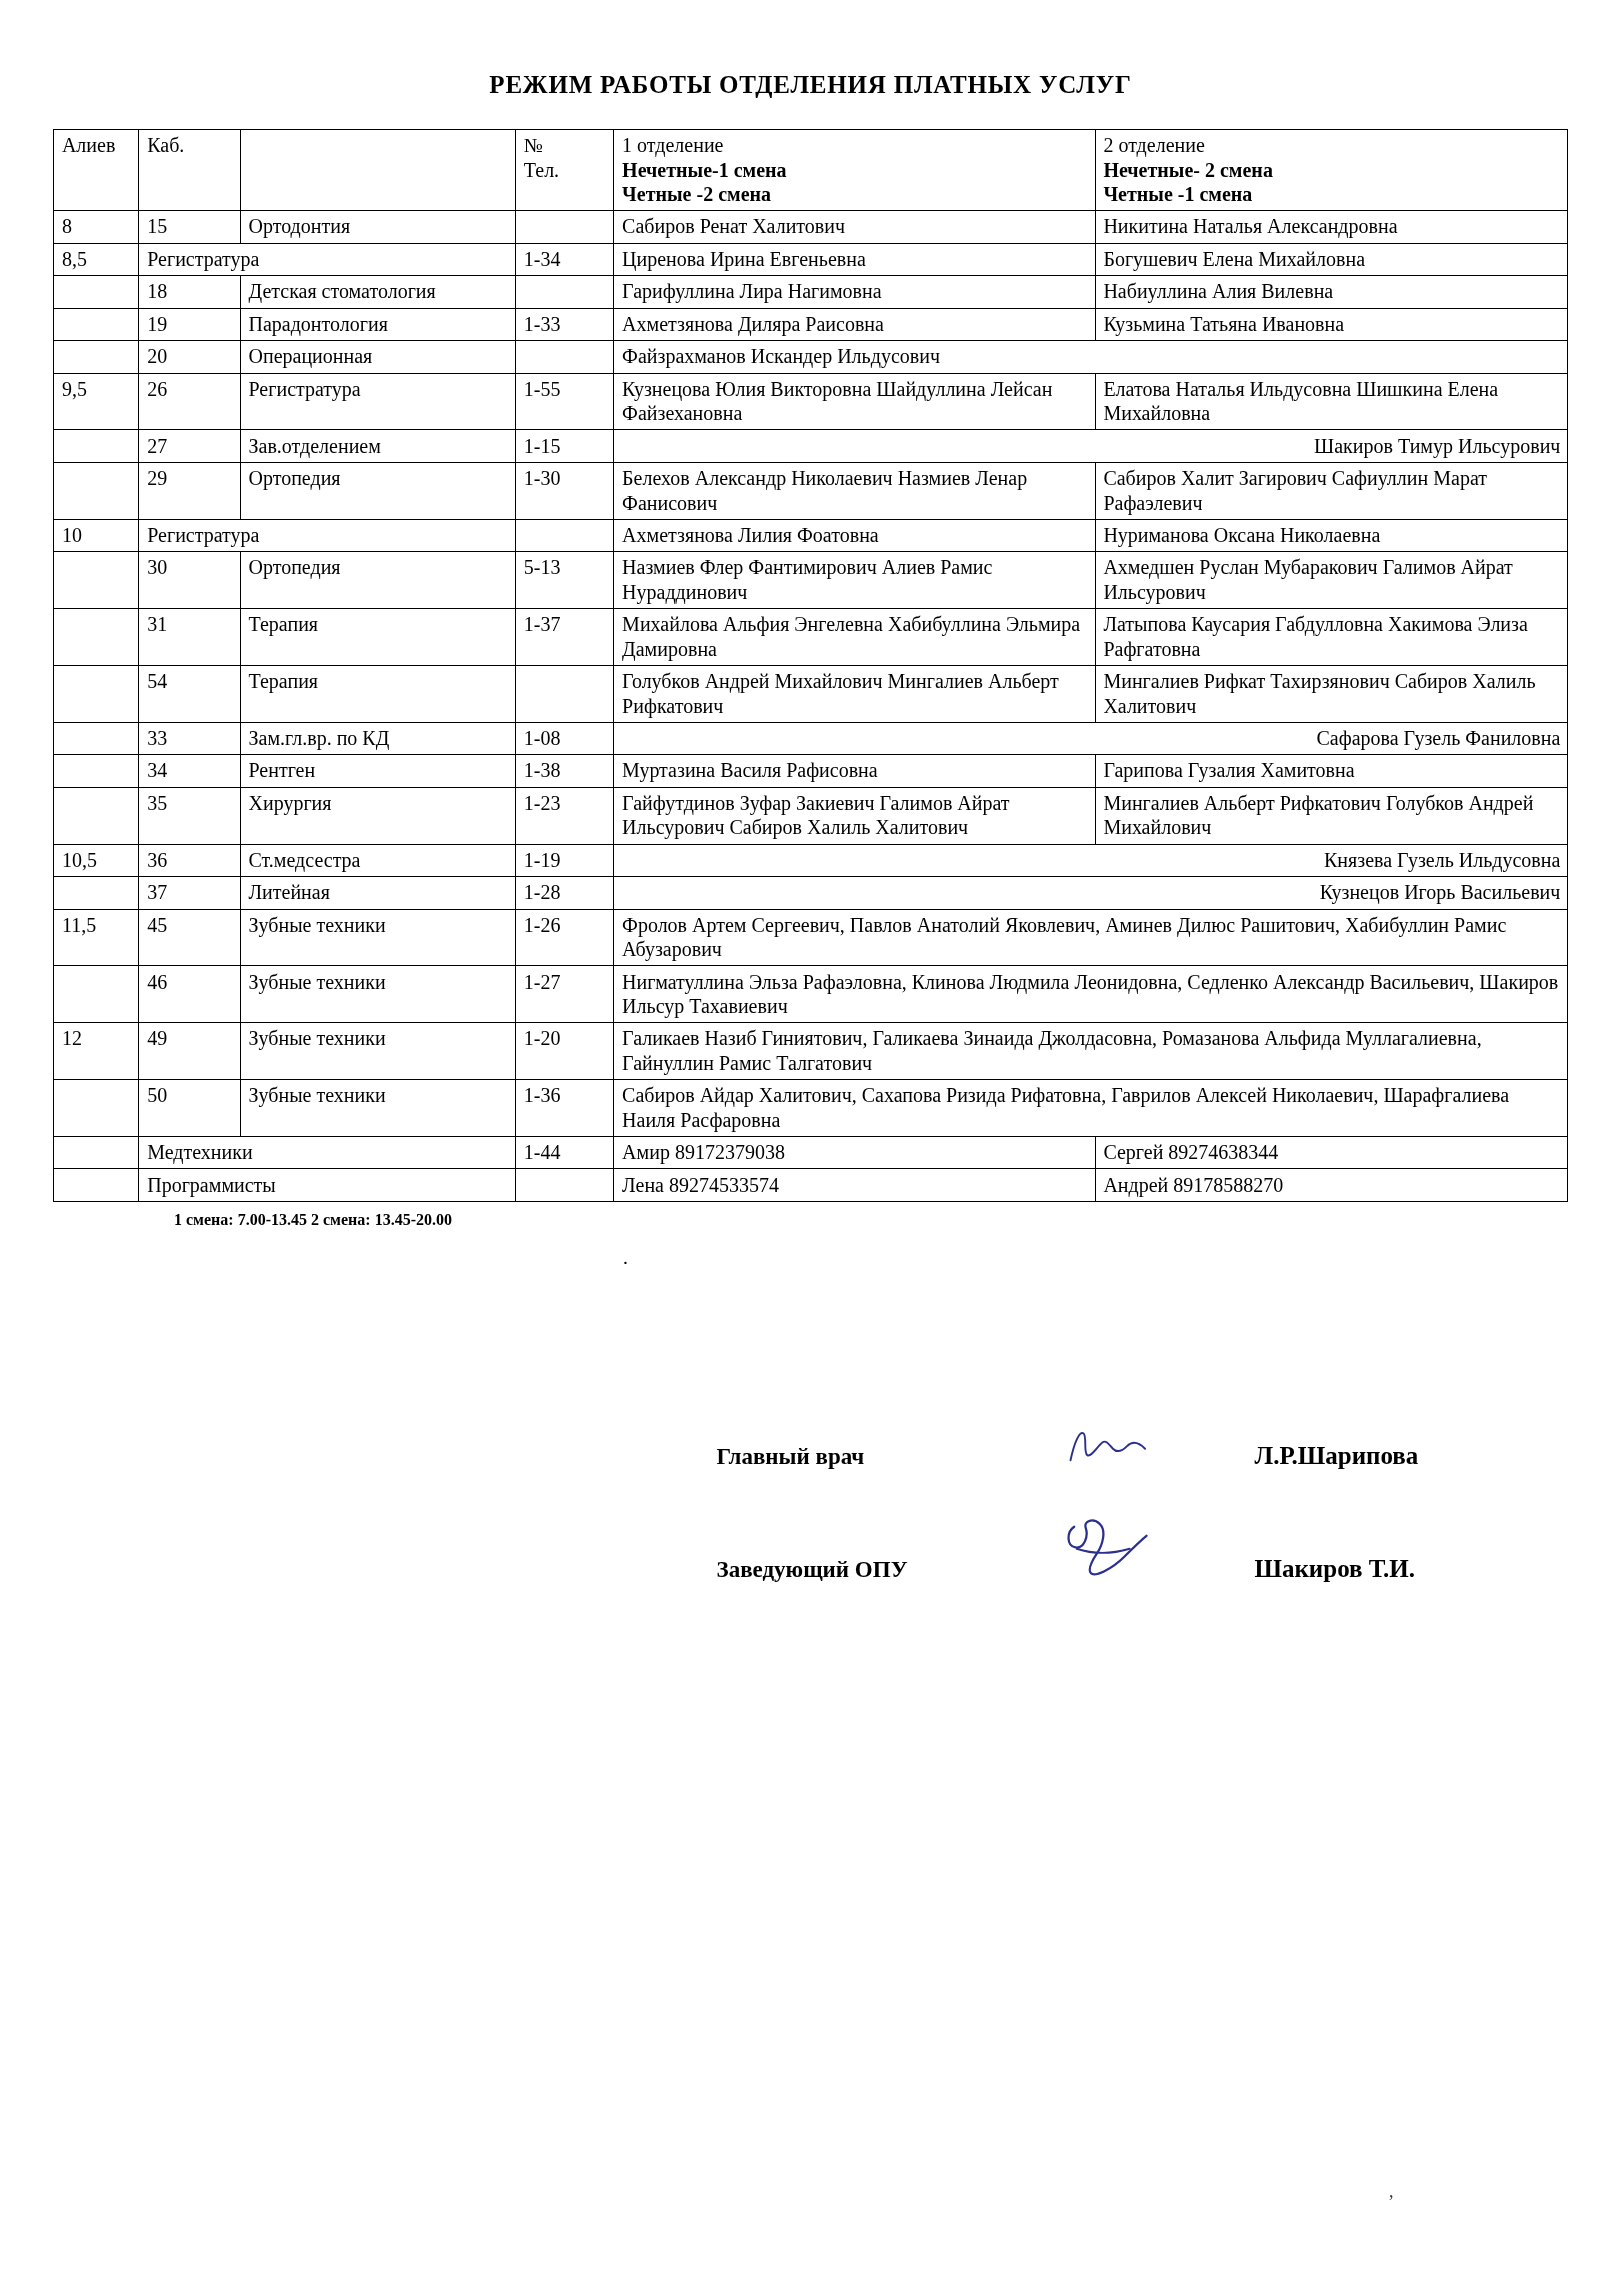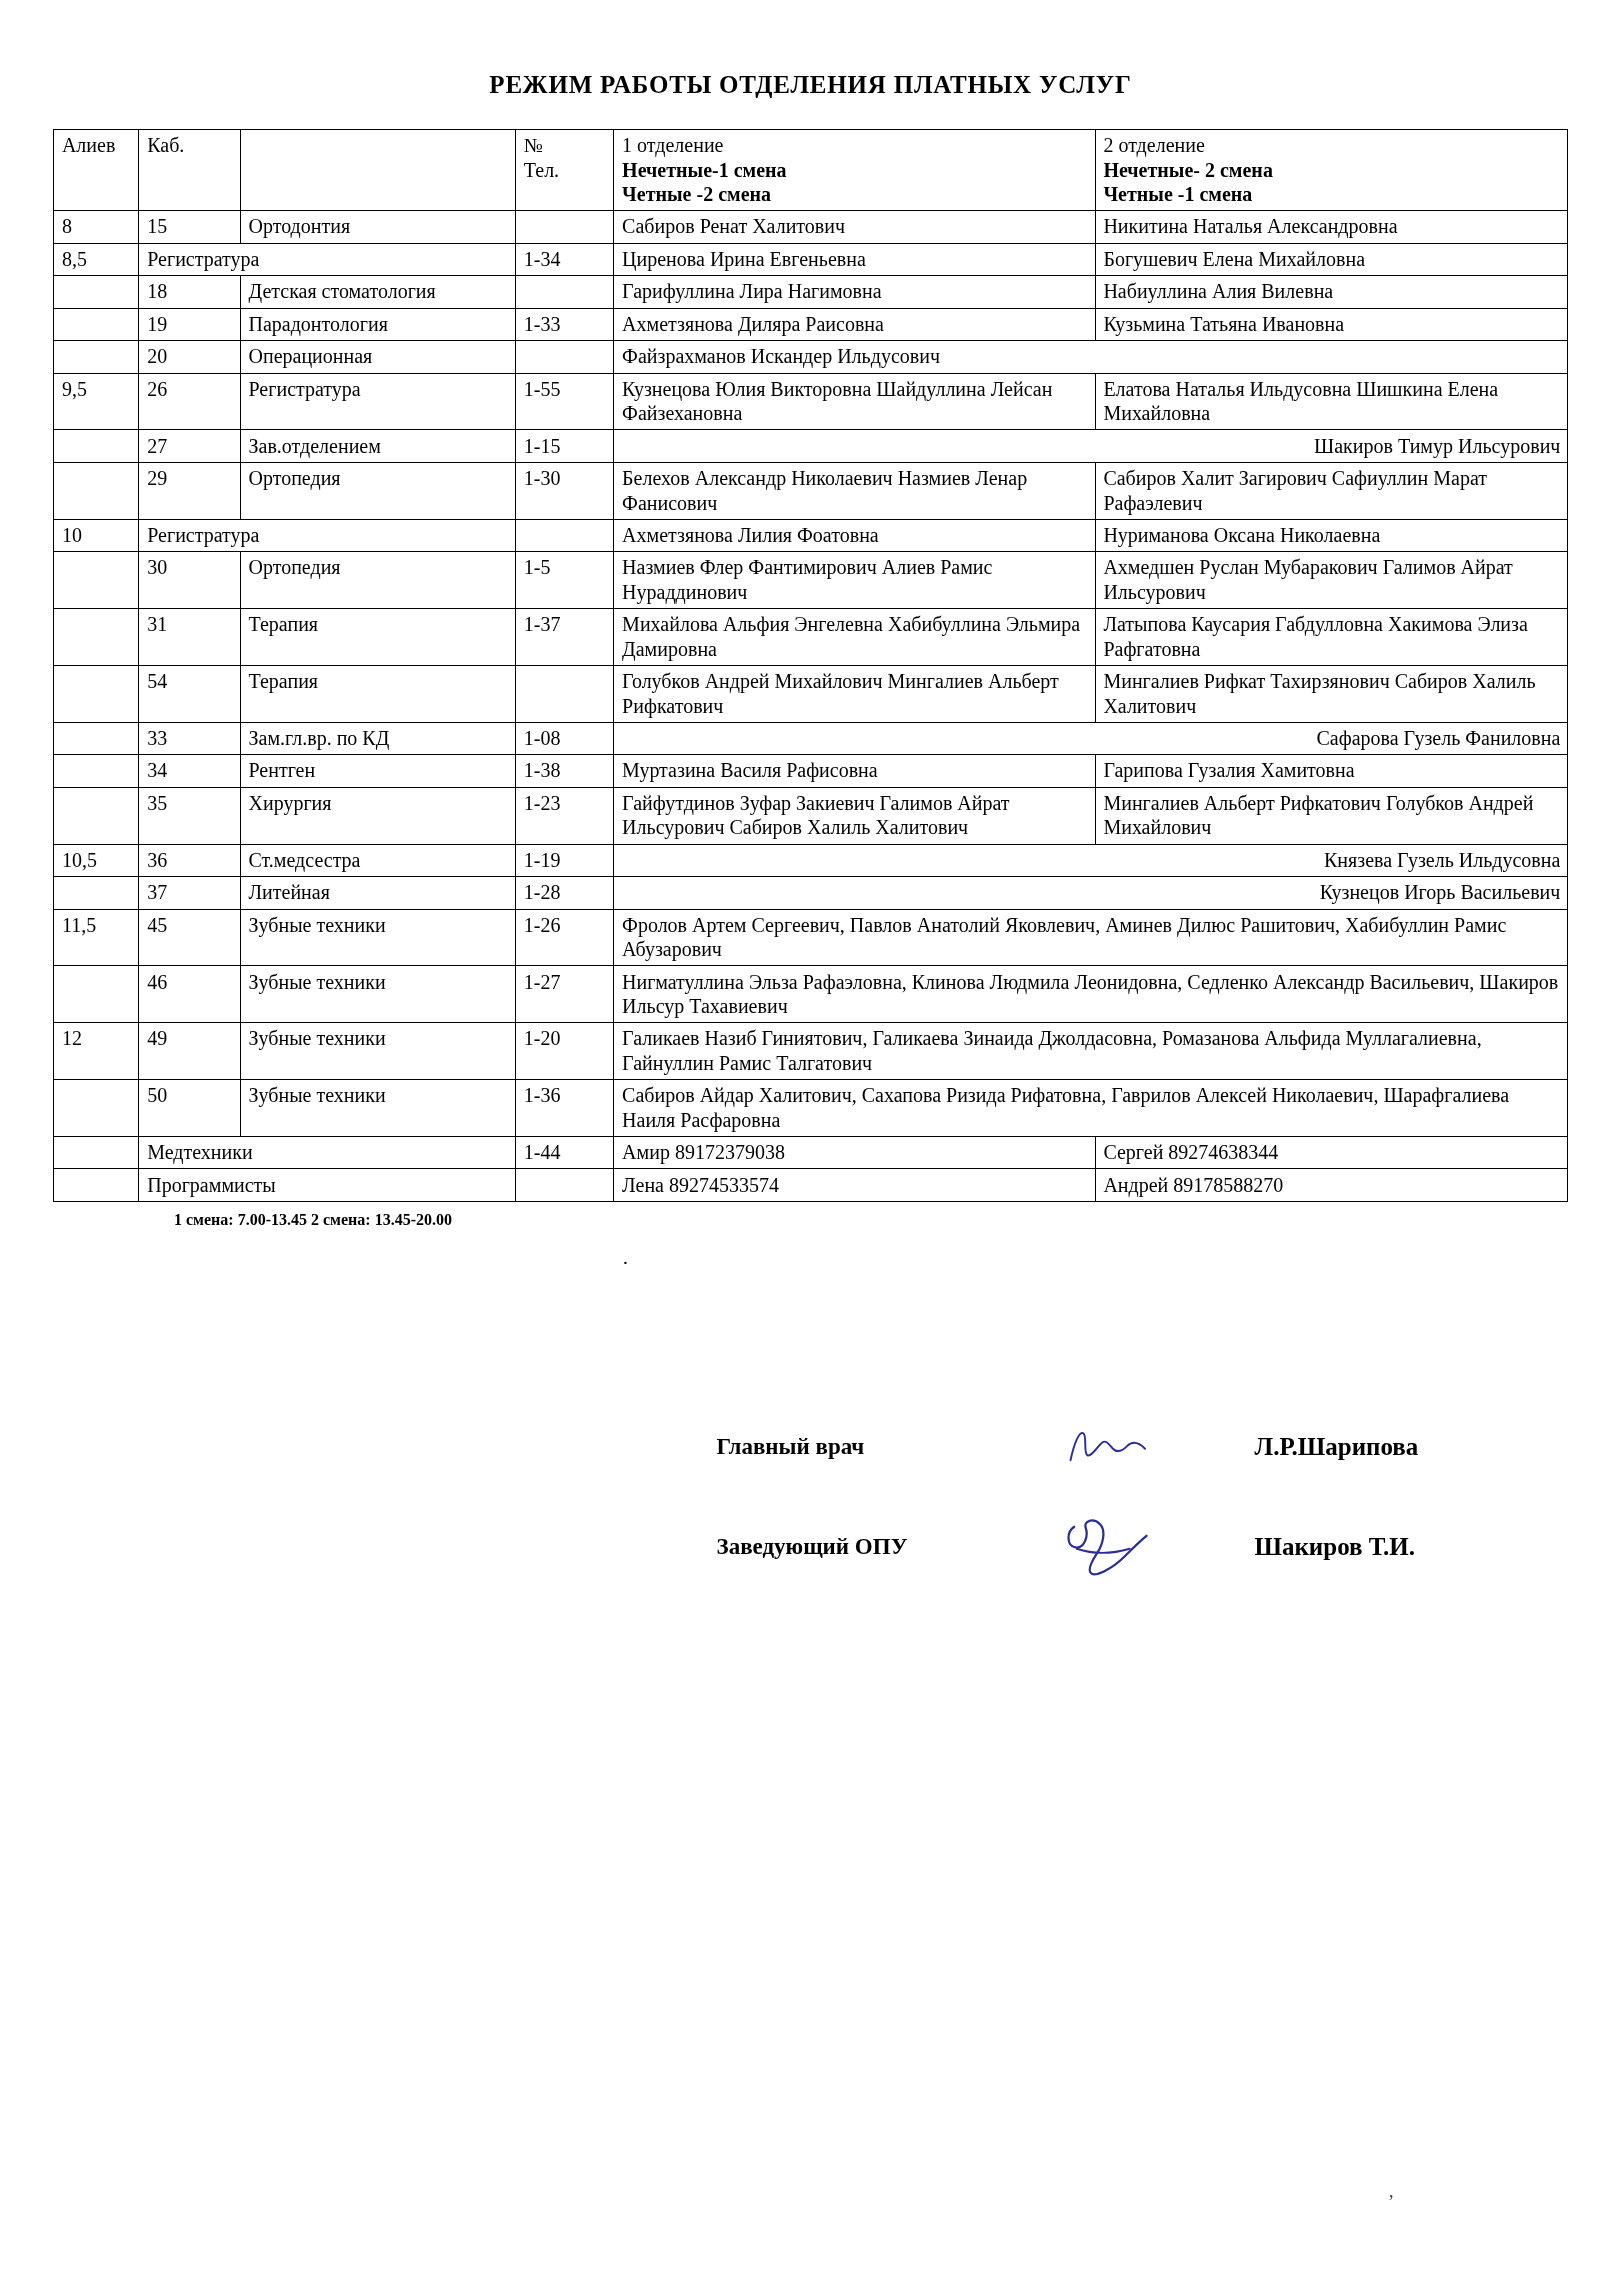--- a/index.html
+++ b/index.html
@@ -69,21 +69,21 @@
 
   .signatures {
     margin-top: 162px;
     position: relative;
     width: 1486px;
     margin-left: auto;
     margin-right: auto;
   }
   .sig-row {
     display: flex;
-    align-items: center;
+    align-items: flex-end;
     margin-bottom: 40px;
     padding-left: 649px;
     gap: 32px;
   }
   .sig-label {
     font-weight: bold;
     font-size: 23px;
     width: 260px;
   }
   .sig-mark {
@@ -196,21 +196,21 @@
           <td class="c-floor">10</td>
           <td class="c-dept" colspan="2">Регистратура</td>
           <td class="c-tel"></td>
           <td class="c-d1">Ахметзянова Лилия Фоатовна</td>
           <td class="c-d2">Нуриманова Оксана Николаевна</td>
         </tr>
         <tr>
           <td class="c-floor"></td>
           <td class="c-room">30</td>
           <td class="c-dept">Ортопедия</td>
-          <td class="c-tel">1-5</td>
+          <td class="c-tel">5-13</td>
           <td class="c-d1">Назмиев Флер Фантимирович Алиев Рамис Нураддинович</td>
           <td class="c-d2">Ахмедшен Руслан Мубаракович Галимов Айрат Ильсурович</td>
         </tr>
         <tr>
           <td class="c-floor"></td>
           <td class="c-room">31</td>
           <td class="c-dept">Терапия</td>
           <td class="c-tel">1-37</td>
           <td class="c-d1">Михайлова Альфия Энгелевна Хабибуллина Эльмира Дамировна</td>
           <td class="c-d2">Латыпова Каусария Габдулловна Хакимова Элиза Рафгатовна</td>

